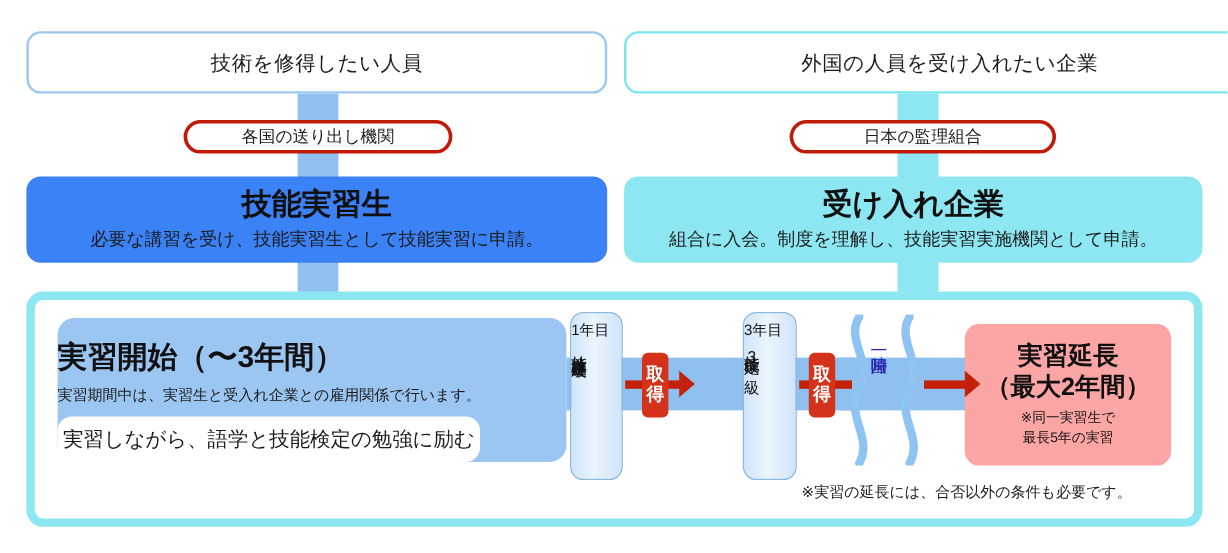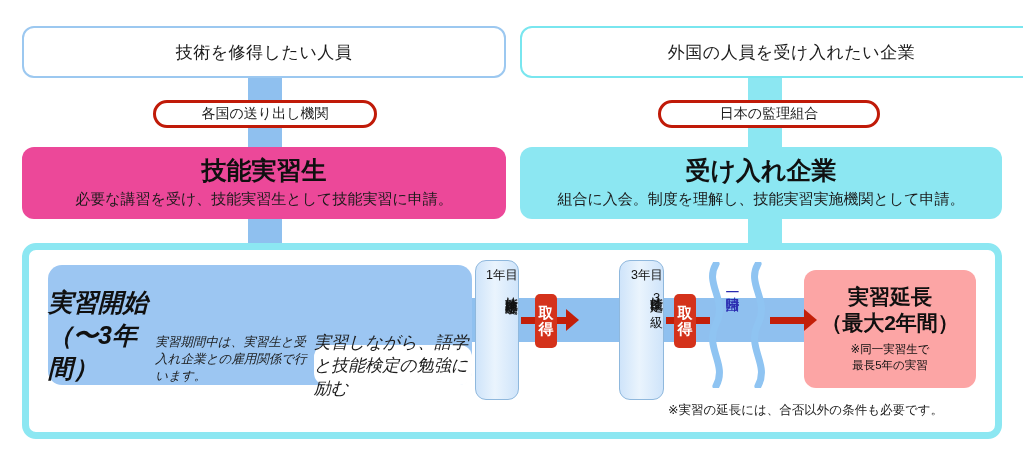--- a/index.html
+++ b/index.html
@@ -42,63 +42,62 @@
   }
 
   
   .role-box{
     position:absolute;
     box-sizing:border-box;
     border-radius:12px;
     display:flex;flex-direction:column;align-items:center;justify-content:center;
     z-index:2;
   }
-  .role-left{background:#ec4899;}
+  .role-left{background:#3b82f6;}
   .role-right{background:#8ce7f2;}
   .role-title{font-size:25px;font-weight:bold;color:#101010;line-height:1.1;}
   .role-sub{font-size:15px;color:#1b1b1b;margin-top:6px;}
 
   
   .outer-panel{
     position:absolute;
     box-sizing:border-box;
     border:7px solid #8ce7f2;
     border-radius:14px;
     background:#ffffff;
     z-index:1;
   }
 
   
   .train-box{
     position:absolute;
     box-sizing:border-box;
     background:#9cc6f2;
     border-radius:14px;
-    display:flex;flex-direction:row;align-items:flex-end;
+    display:flex;flex-direction:column;align-items:flex-start;
     padding-top:16px;
     z-index:2;
-    font-style:italic;
   }
   .train-title{font-size:25px;font-weight:bold;color:#101010;}
   .train-sub{font-size:12.5px;color:#1b1b1b;margin-top:7px;}
   .train-inner{
     margin-top:9px;
     background:#ffffff;
     border-radius:12px;
     width:352px;height:40px;
     display:flex;align-items:center;justify-content:center;
     font-size:17px;color:#1b1b1b;
   }
 
   
   .year-col{
     position:absolute;
     box-sizing:border-box;
     border-radius:11px;
-    display:flex;flex-direction:column;align-items:flex-end;
+    display:flex;flex-direction:column;align-items:flex-start;
     padding-top:6px;
     z-index:3;
   }
   .year-col.framed{
     background:linear-gradient(to right,#cfe4fa 0%,#eaf4fd 45%,#cfe4fa 100%);
     border:1px solid #8fb8dd;
   }
   .year-label{font-size:12.5px;color:#111;white-space:nowrap;}
   .year-vert{
     margin-top:2px;

